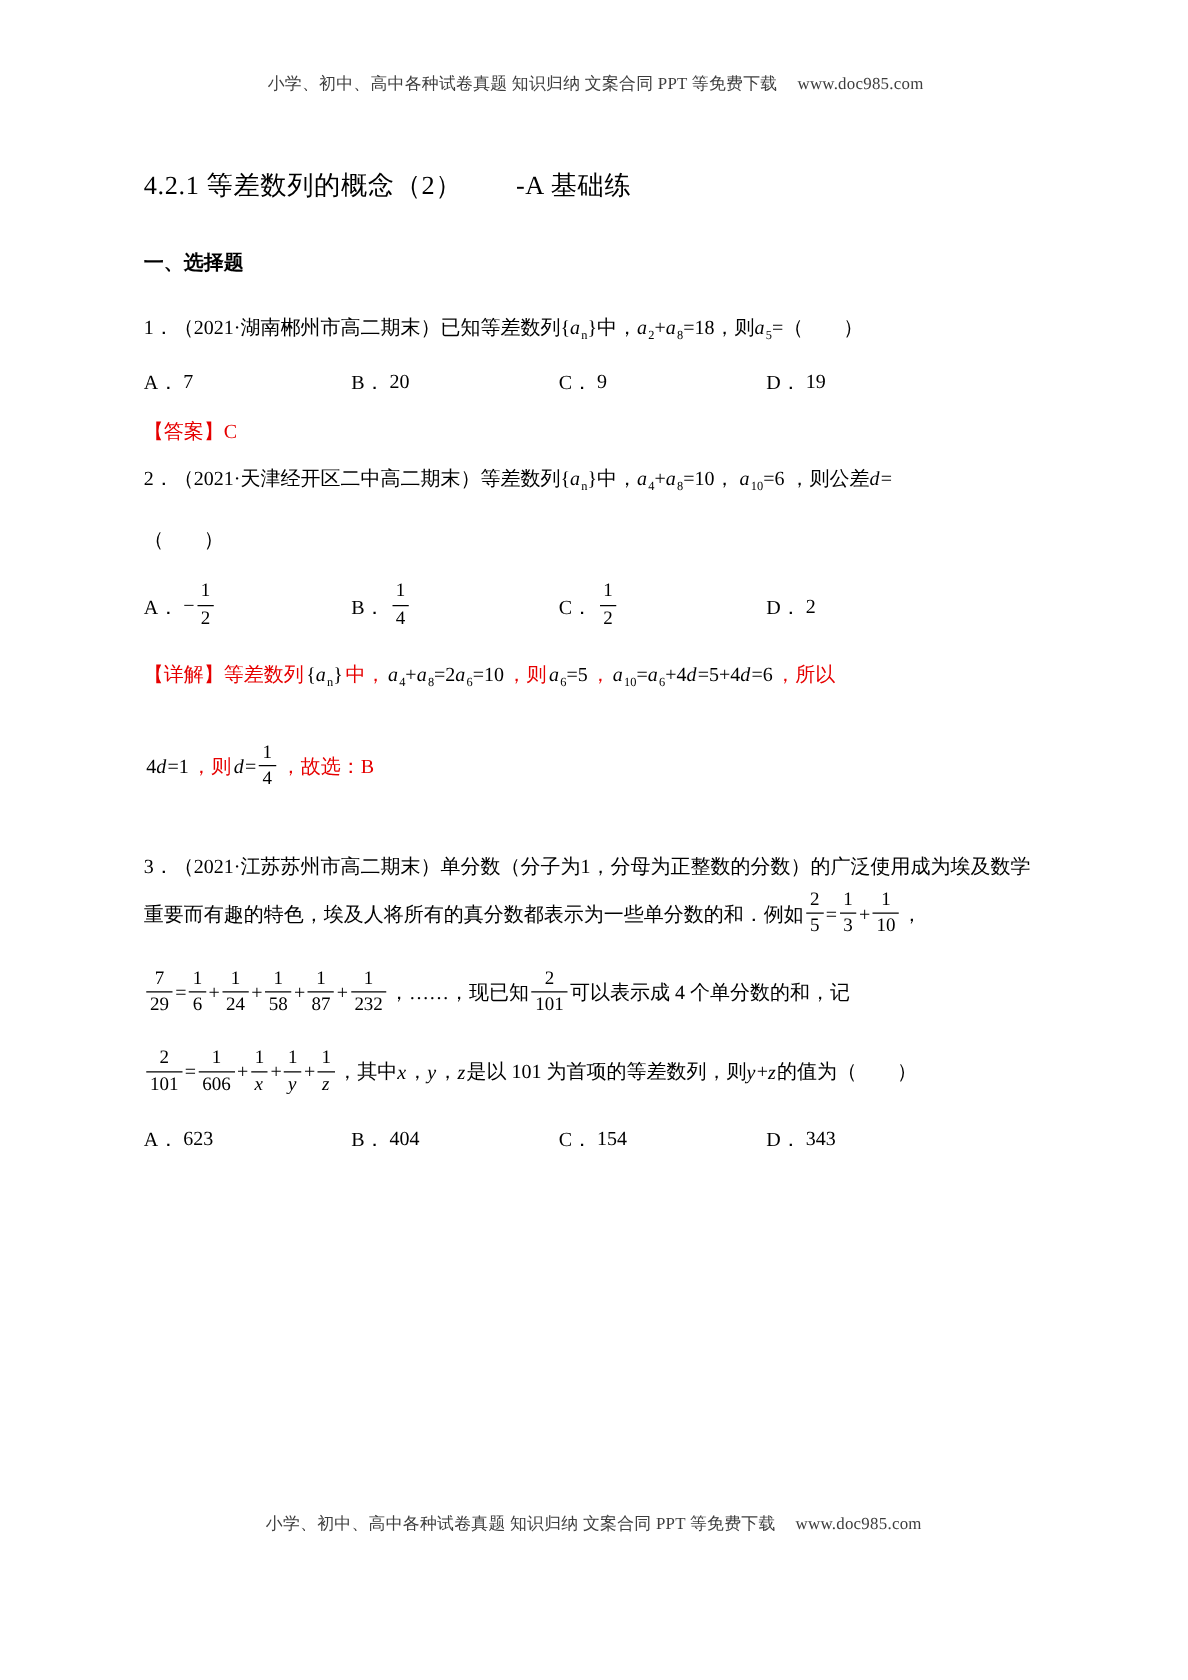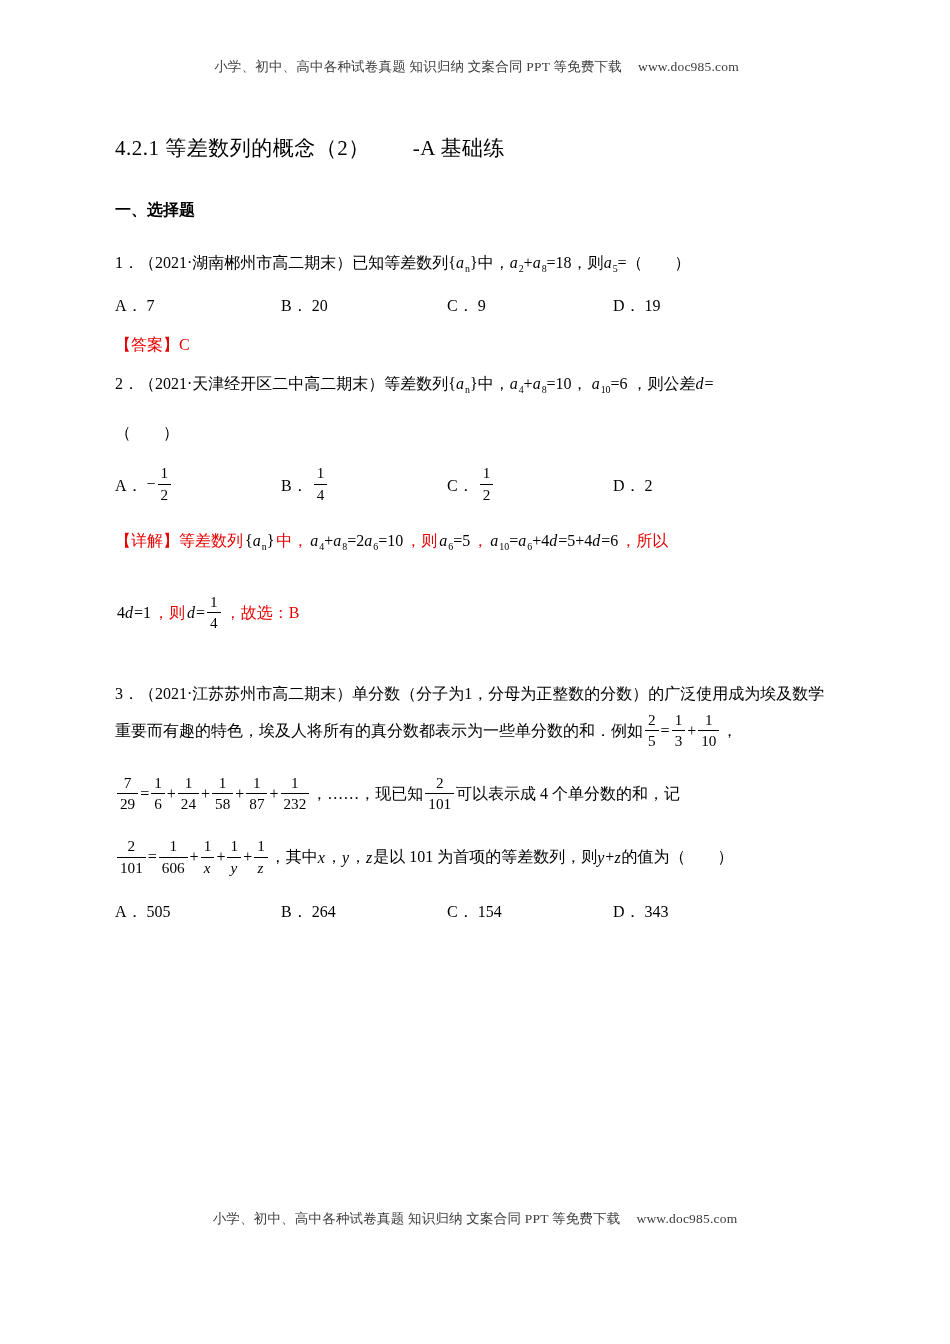--- a/index.html
+++ b/index.html
@@ -94,25 +94,25 @@
     </p>
   </div>
 
   <div class="question q3">
     <p class="stem">3．（2021·江苏苏州市高二期末）单分数（分子为1，分母为正整数的分数）的广泛使用成为埃及数学重要而有趣的特色，埃及人将所有的真分数都表示为一些单分数的和．例如<span class="frac"><span class="fn">2</span><span class="fd">5</span></span>=<span class="frac"><span class="fn">1</span><span class="fd">3</span></span>+<span class="frac"><span class="fn">1</span><span class="fd">10</span></span>，</p>
     <p class="stem"><span class="frac"><span class="fn">7</span><span class="fd">29</span></span>=<span class="frac"><span class="fn">1</span><span class="fd">6</span></span>+<span class="frac"><span class="fn">1</span><span class="fd">24</span></span>+<span class="frac"><span class="fn">1</span><span class="fd">58</span></span>+<span class="frac"><span class="fn">1</span><span class="fd">87</span></span>+<span class="frac"><span class="fn">1</span><span class="fd">232</span></span>，……，现已知<span class="frac"><span class="fn">2</span><span class="fd">101</span></span>可以表示成 4 个单分数的和，记</p>
     <p class="stem"><span class="frac"><span class="fn">2</span><span class="fd">101</span></span>=<span class="frac"><span class="fn">1</span><span class="fd">606</span></span>+<span class="frac"><span class="fn">1</span><span class="fd"><i>x</i></span></span>+<span class="frac"><span class="fn">1</span><span class="fd"><i>y</i></span></span>+<span class="frac"><span class="fn">1</span><span class="fd"><i>z</i></span></span>，其中<i>x</i>，<i>y</i>，<i>z</i>是以 101 为首项的等差数列，则<i>y</i>+<i>z</i>的值为（　　）</p>
     <div class="opts">
       <span class="opt">
           <span class="olabel">A．</span>
-          <span class="eq">505</span>
+          <span class="eq">623</span>
         </span>
       <span class="opt">
           <span class="olabel">B．</span>
-          <span class="eq">264</span>
+          <span class="eq">404</span>
         </span>
       <span class="opt">
           <span class="olabel">C．</span>
           <span class="eq">154</span>
         </span>
       <span class="opt">
           <span class="olabel">D．</span>
           <span class="eq">343</span>
         </span>
     </div>

